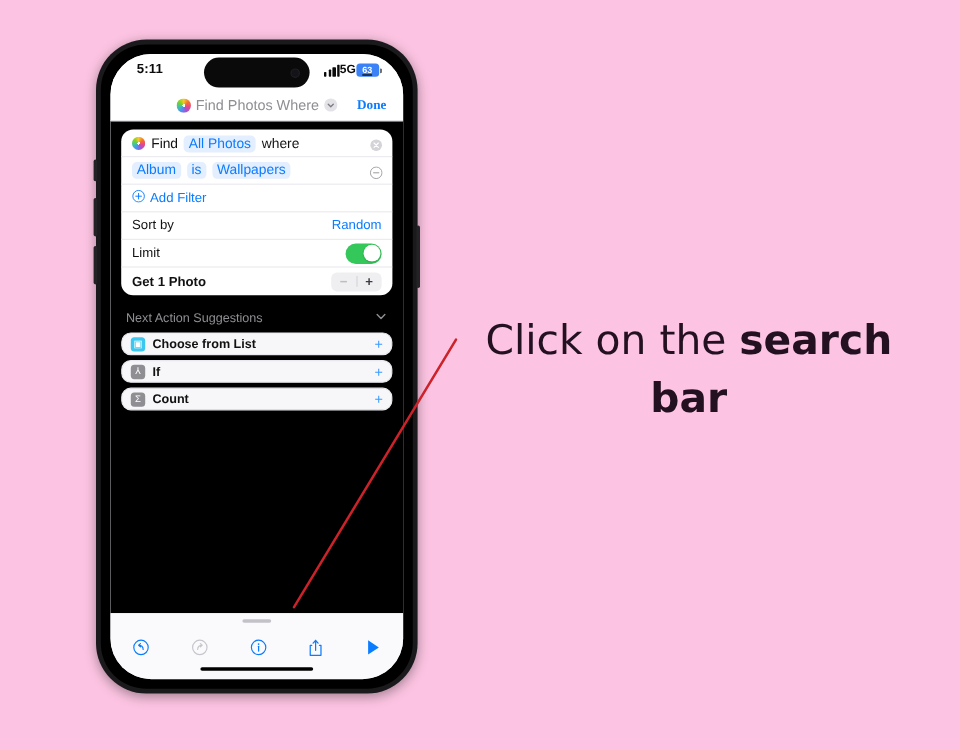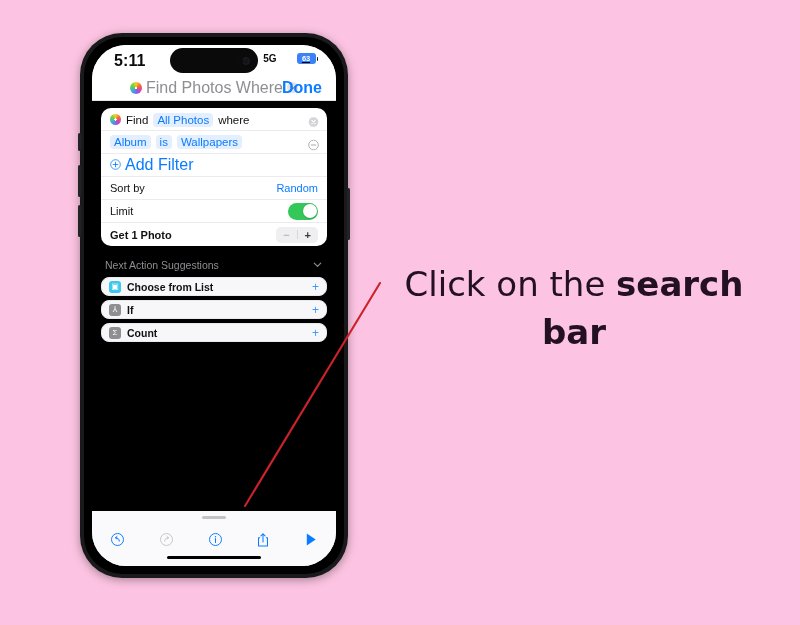--- a/index.html
+++ b/index.html
@@ -44,37 +44,37 @@
   
   #status-bar {
     height: 30px;
     background: #ffffff;
     position: relative;
     flex: 0 0 auto;
     display: flex; align-items: center;
   }
   #status-time {
     position: absolute; left: 22px; top: 7px;
-    font-size: 16px; font-weight: 700; color: #0b0b0b;
+    font-size: 11px; font-weight: 700; color: #0b0b0b;
     letter-spacing: .1px;
   }
   #dynamic-island {
     position: absolute; left: 50%; transform: translateX(-50%);
     top: 3px; width: 88px; height: 25px;
     background: #0a0a0a; border-radius: 14px;
   }
   #front-camera-dot {
     position: absolute; right: 8px; top: 50%; transform: translateY(-50%);
     width: 8px; height: 8px; border-radius: 50%;
     background: #141418;
     border: 1px solid #1e1e24;
   }
   #status-right {
     position: absolute; right: 18px; top: 8px;
-    display: flex; align-items: center; gap: 20px;
+    display: flex; align-items: center; gap: 0;
   }
   #signal-bars { display: flex; align-items: flex-end; gap: 1.2px; height: 10px; }
   #signal-bars i { display: block; width: 2.4px; background: #0b0b0b; border-radius: .6px; }
   #signal-bars i:nth-child(1){ height: 4px; }
   #signal-bars i:nth-child(2){ height: 6px; }
   #signal-bars i:nth-child(3){ height: 8px; }
   #signal-bars i:nth-child(4){ height: 10px; }
   #network-label { font-size: 10px; font-weight: 600; color: #0b0b0b; }
   #battery-indicator {
     display: flex; align-items: center; gap: 1px;
@@ -101,33 +101,34 @@
     display: flex; align-items: center; gap: 4px;
   }
   #photos-app-icon {
     width: 12px; height: 12px; border-radius: 50%;
     background:
       radial-gradient(circle at 50% 50%, #ffffff 0 14%, transparent 15%),
       conic-gradient(#f8c92e, #f3722c, #e8468a, #a353d4, #4f8ff5, #3fc3a8, #7ed321, #f8c92e);
     flex: 0 0 auto;
   }
   #nav-title {
-    font-size: 16px; color: #8e8e93; font-weight: 400;
+    font-size: 12px; color: #8e8e93; font-weight: 400;
     white-space: nowrap;
   }
   #nav-chevron-circle {
     width: 11px; height: 11px; border-radius: 50%;
     background: #e2e2e7;
     display: flex; align-items: center; justify-content: center;
     flex: 0 0 auto;
   }
   #nav-done-button {
     position: absolute; right: 14px;
-    font-size: 16px; color: #0a7cff; font-weight: 600;
+    font-size: 11px; color: #0a7cff; font-weight: 600;
     cursor: pointer;
+    font-family: Liberation Serif, serif;
   }
 
   
   #app-content {
     flex: 1 1 auto;
     background: #000000;
     padding: 7px 9px 0 9px;
     overflow: hidden;
   }
 
@@ -163,21 +164,21 @@
     cursor: pointer;
     white-space: nowrap;
   }
   .row-trailing-icon {
     position: absolute; right: 8px; top: 50%; transform: translateY(-50%);
     width: 11px; height: 11px;
     cursor: pointer;
   }
   #filter-row { gap: 5px; padding-top: 1px; padding-bottom: 2px; }
   #add-filter-row { gap: 4px; }
-  #add-filter-label { font-size: 16px; color: #0a7cff; text-align: center; }
+  #add-filter-label { font-size: 11px; color: #0a7cff; text-align: center; }
   .row-label { font-size: 11px; color: #111; }
   .row-value-link { font-size: 11px; color: #0a7cff; margin-left: auto; cursor: pointer; }
   
   #limit-toggle {
     margin-left: auto;
     width: 30px; height: 17px; border-radius: 9px;
     background: #34c759;
     position: relative;
     cursor: pointer;
   }

